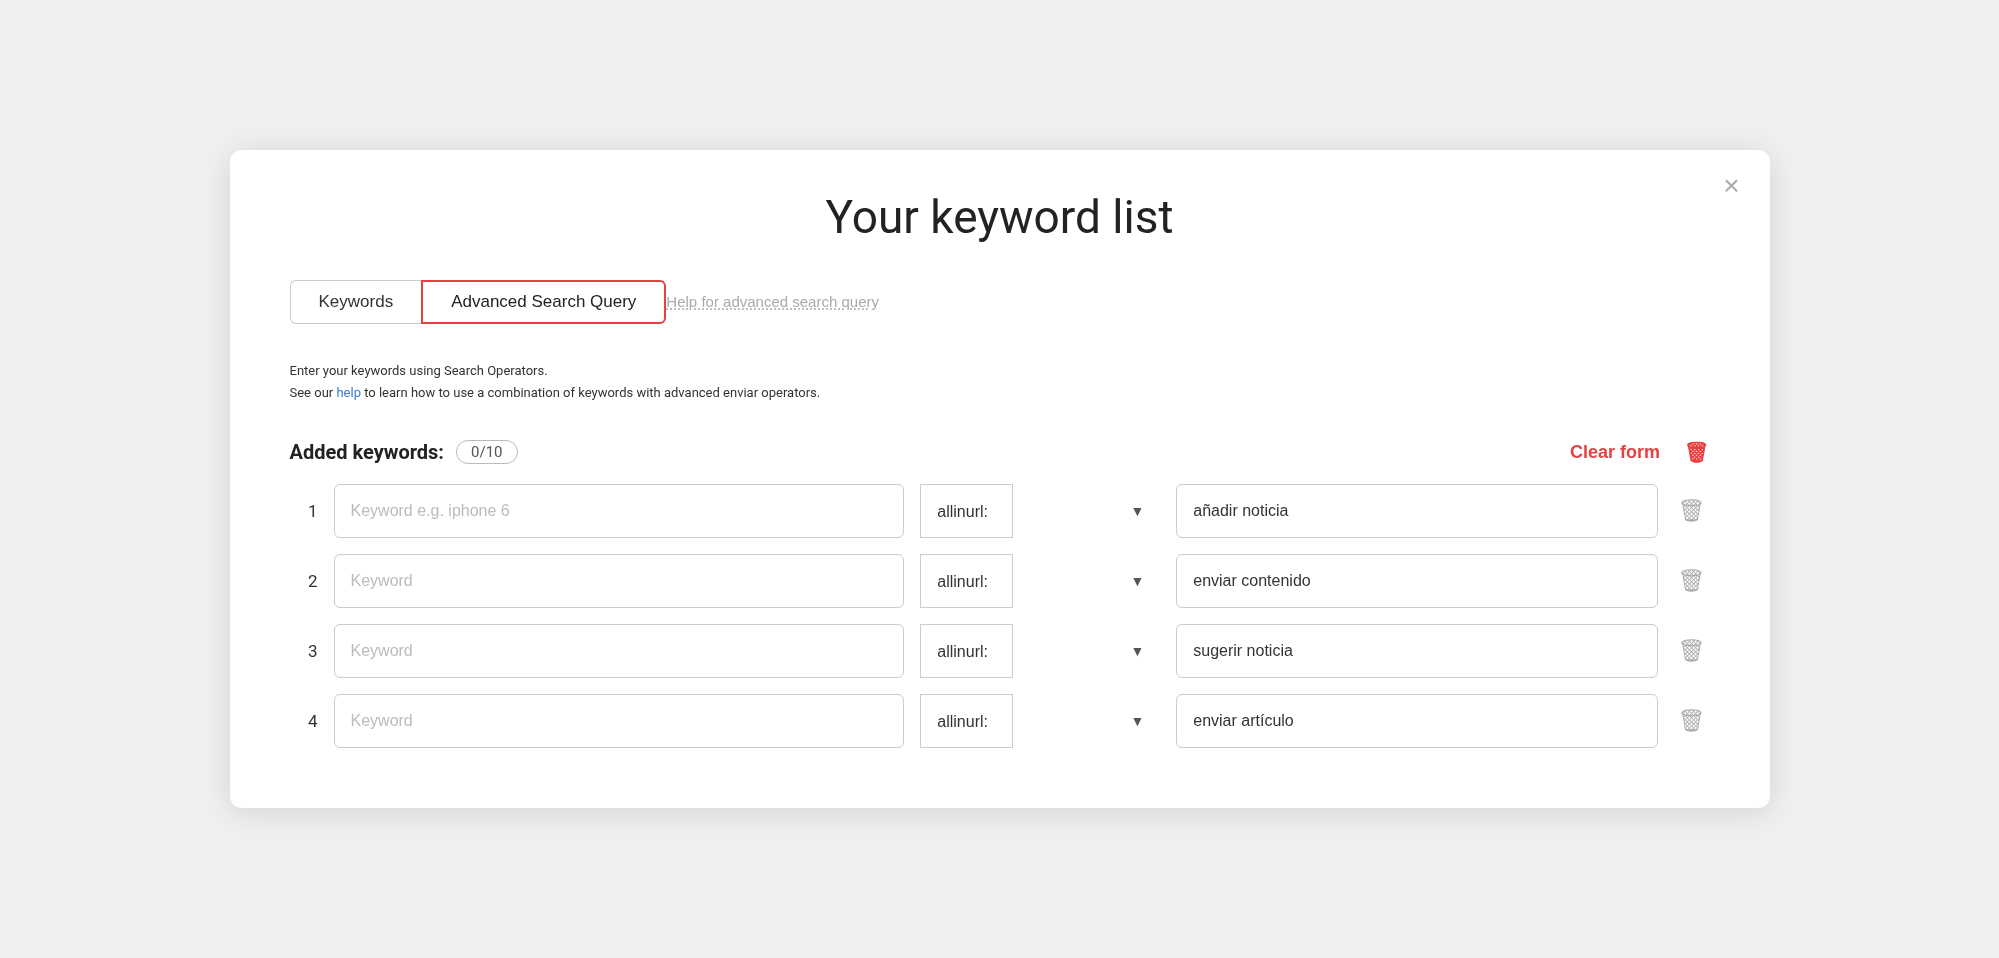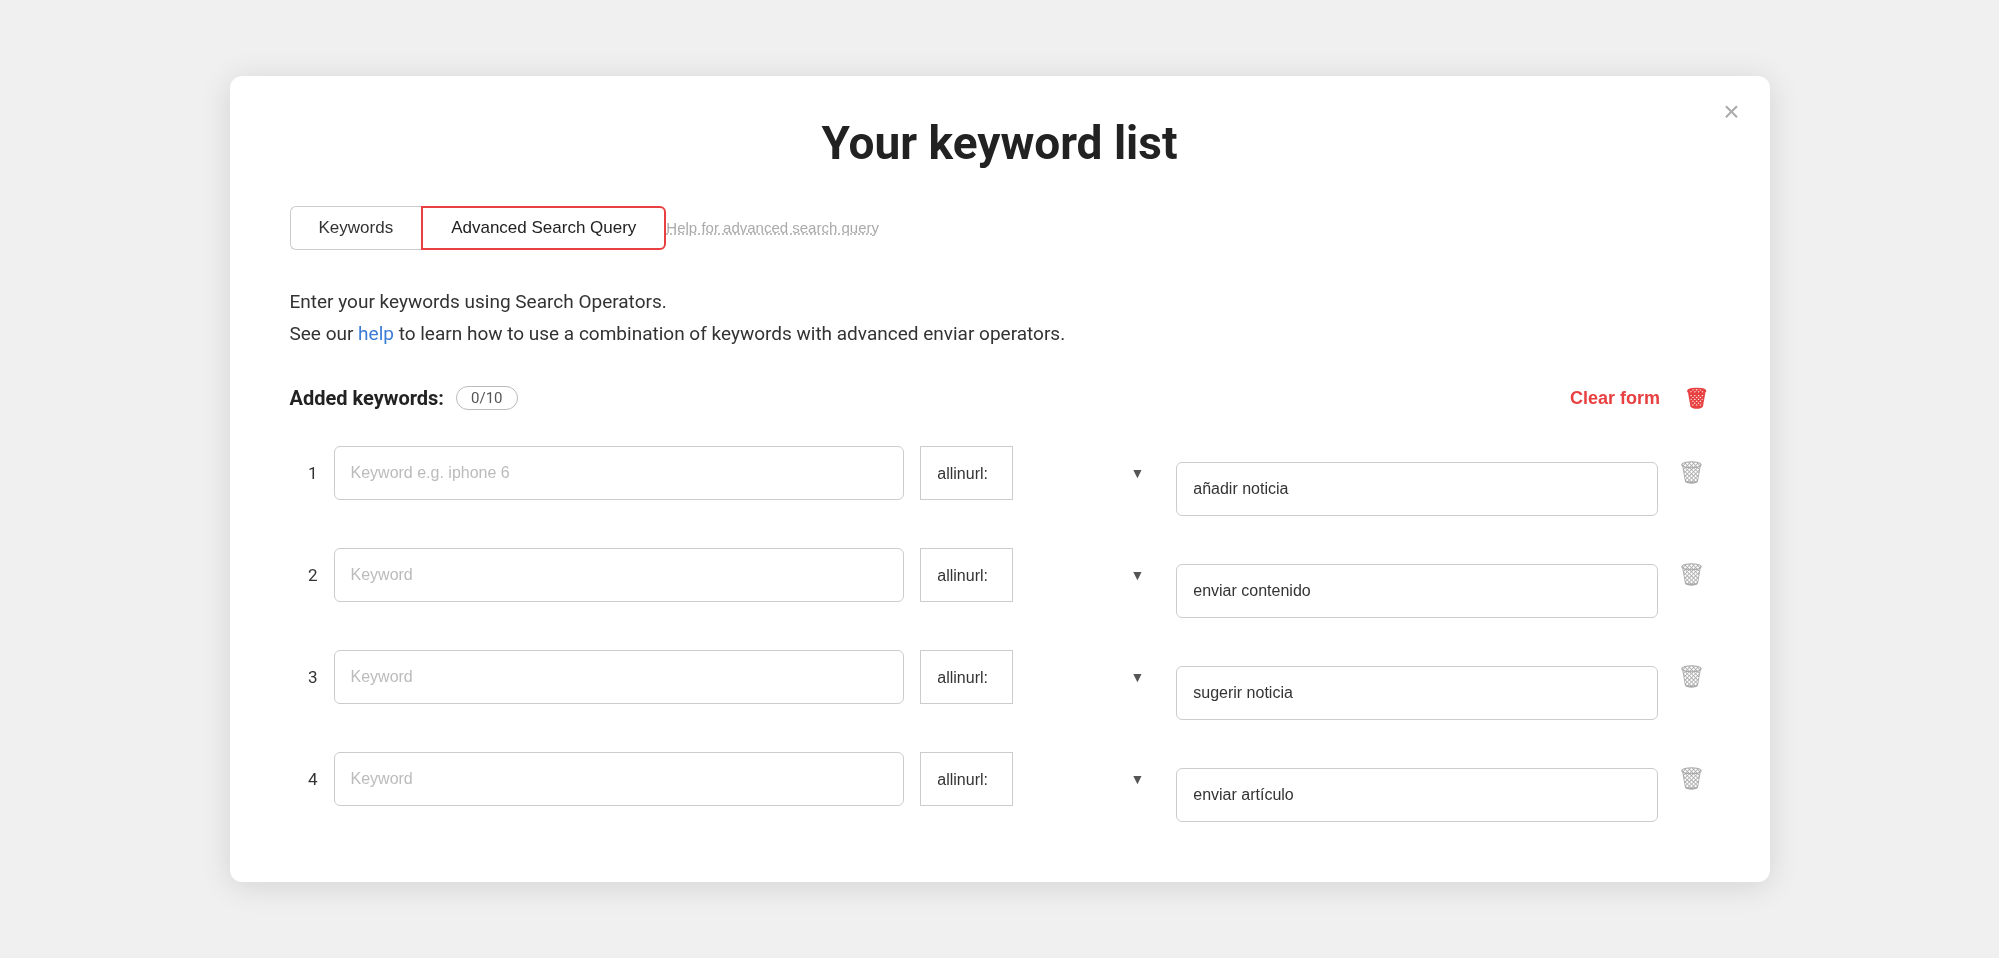--- a/index.html
+++ b/index.html
@@ -27,21 +27,21 @@
       background: none;
       border: none;
       font-size: 28px;
       color: #aaa;
       cursor: pointer;
       line-height: 1;
     }
     .modal-title {
       text-align: center;
       font-size: 46px;
-      font-weight: 700;
+      font-weight: 400;
       color: #222;
       margin-bottom: 36px;
     }
     .tabs-row {
       display: flex;
       align-items: center;
       margin-bottom: 36px;
     }
     .tabs {
       display: flex;
@@ -76,21 +76,21 @@
       color: #aaa;
       font-size: 15px;
       text-decoration: underline dotted;
       cursor: pointer;
       border: none;
       background: none;
     }
     .description {
       margin-bottom: 36px;
       line-height: 1.7;
-      font-size: 19px;
+      font-size: 13px;
       color: #333;
       margin-top: 24px;
     }
     .description a {
       color: #3a7bd5;
       text-decoration: none;
     }
     .added-keywords-row {
       display: flex;
       align-items: center;
@@ -195,21 +195,20 @@
       flex: 1.5;
       min-width: 0;
       height: 54px;
       border: 1px solid #ccc;
       border-radius: 6px;
       padding: 0 16px;
       font-size: 16px;
       color: #333;
       background: #fff;
       outline: none;
-      margin-top: 32px;
     }
     .row-trash {
       background: none;
       border: none;
       cursor: pointer;
       color: #aaa;
       font-size: 22px;
       flex-shrink: 0;
       padding: 4px;
     }

